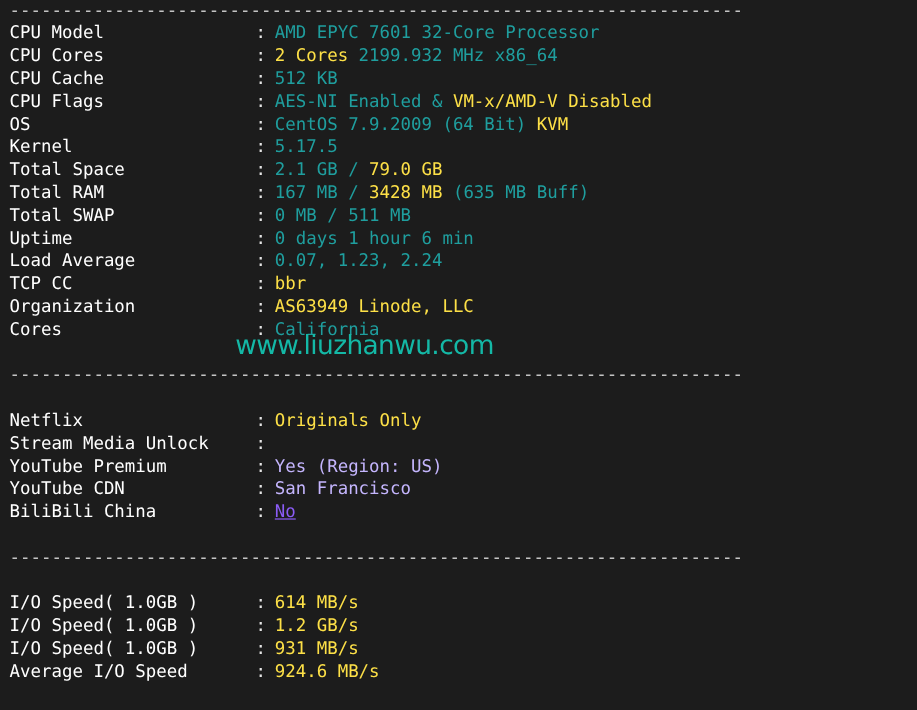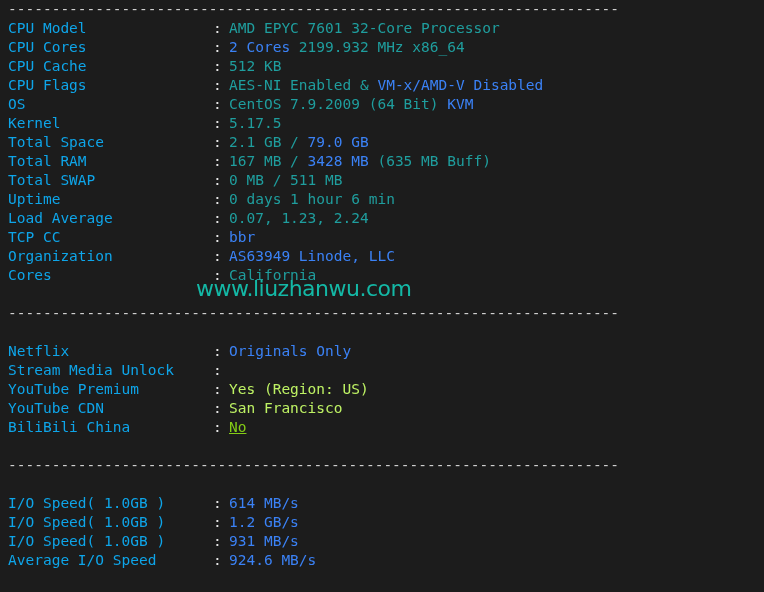--- a/index.html
+++ b/index.html
@@ -36,35 +36,35 @@
   .row {
     height: 19px;
     line-height: 19px;
     white-space: pre;
     font-size: 14.5px;
     padding-left: 8px;
     display: block;
     overflow: hidden;
   }
   .label {
-    color: #0ea5e9;
+    color: #ffffff;
     display: inline-block;
     width: 205px;
     white-space: pre;
   }
   .colon {
     color: #e6e6e6;
     display: inline-block;
     width: 16px;
   }
   .val { white-space: pre; }
   .c-cyan   { color: #1f9e9e; }
-  .c-orange { color: #3b82f6; }
-  .c-green  { color: #bef264; text-align: center; }
-  .c-red    { color: #84cc16; text-decoration: underline; }
+  .c-orange { color: #fde047; }
+  .c-green  { color: #c4b5fd; text-align: center; }
+  .c-red    { color: #8b5cf6; text-decoration: underline; }
   .blank { height: 19px; }
   #watermark {
     position: absolute;
     left: 196px;
     top: 276px;
     font-family: "DejaVu Sans", "Liberation Sans", sans-serif;
     font-weight: normal;
     font-size: 22px;
     color: #14b8a6;
     letter-spacing: -0.5px;

